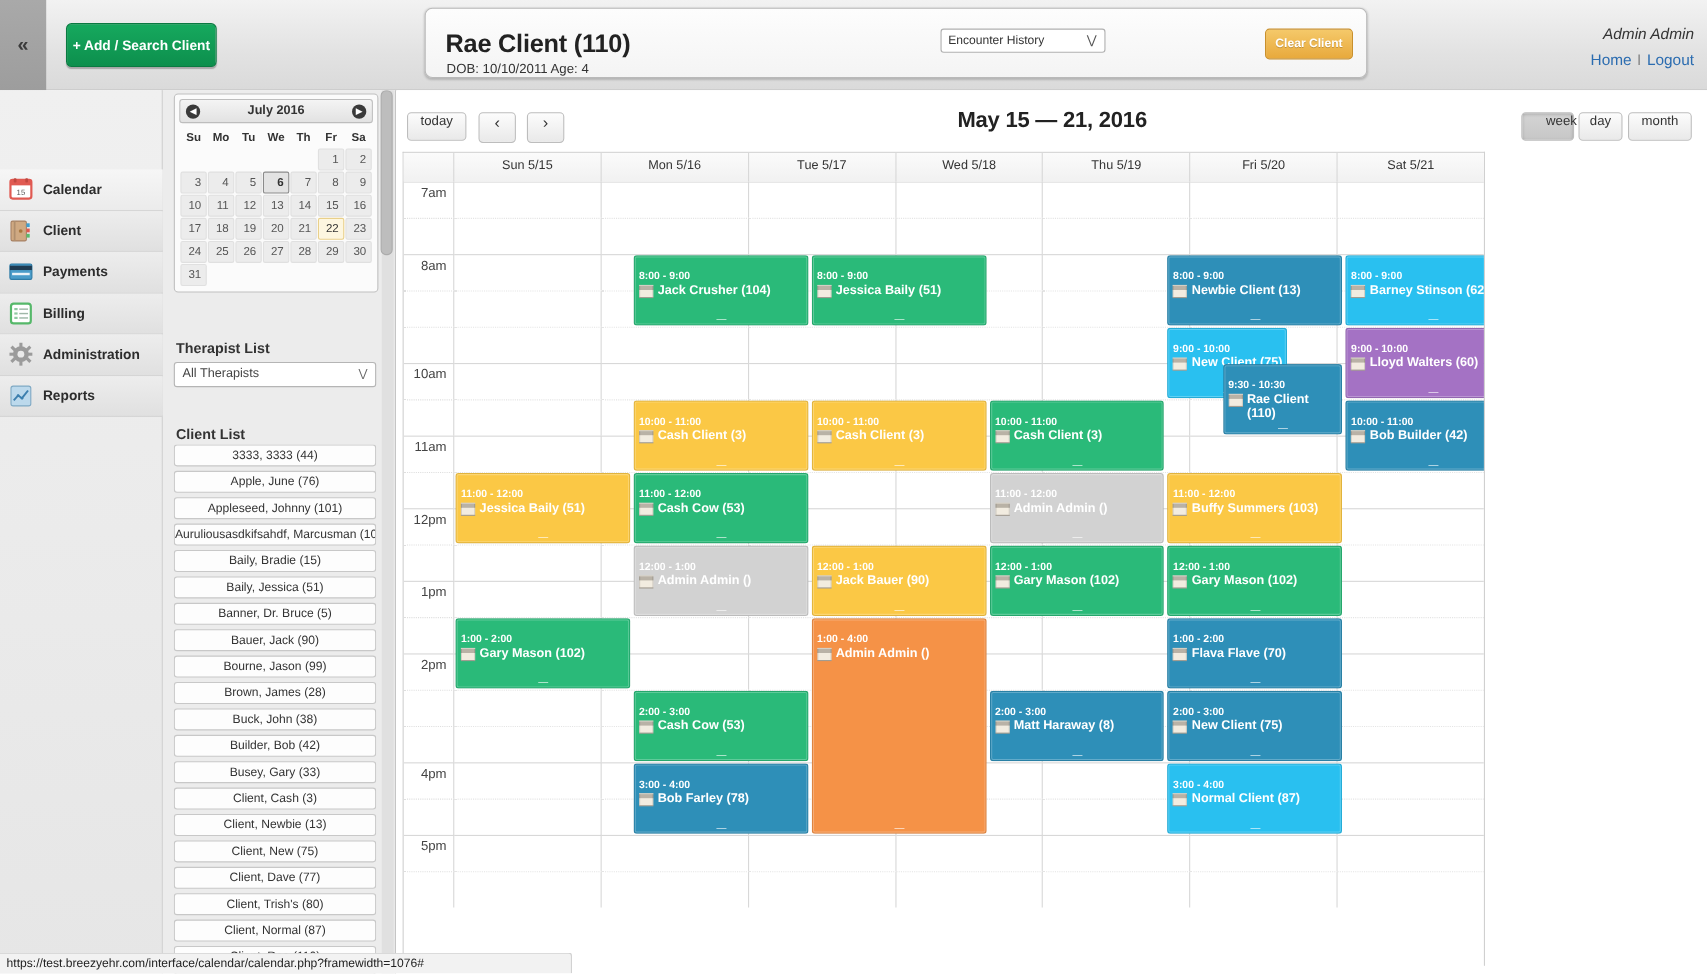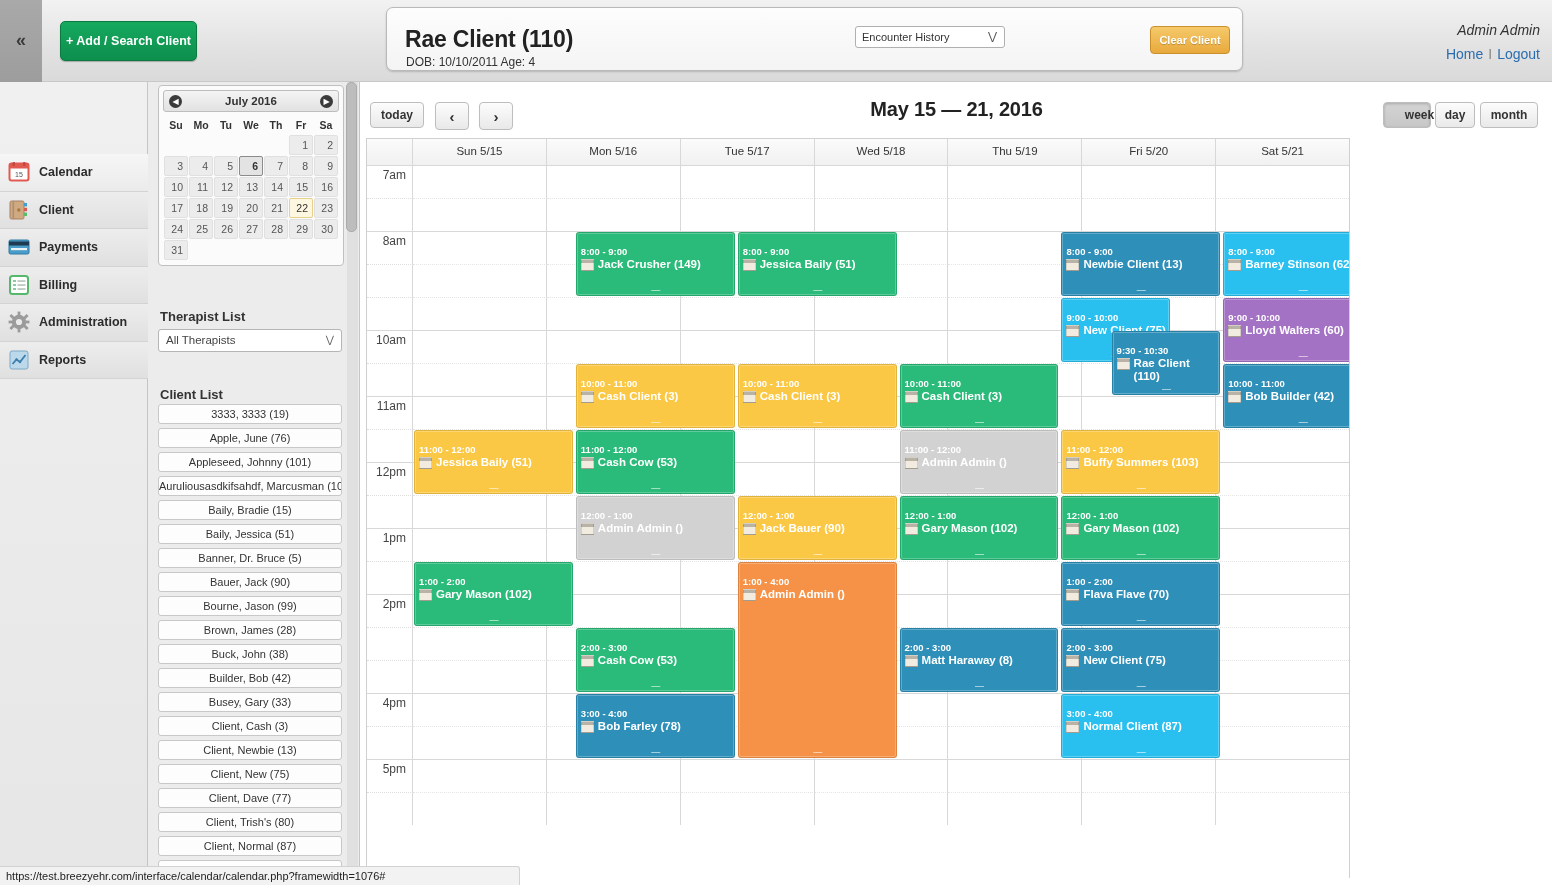--- a/index.html
+++ b/index.html
@@ -162,21 +162,21 @@
 
   
   .calwrap {
     position: absolute; left: 361px; top: 82px; width: 1191px; height: 803px;
     background: #fff;
   }
   .calbar { position: relative; height: 56px; }
   .btn-gray {
     position: absolute; background: linear-gradient(to bottom,#fcfcfc,#e9e9e9);
     border: 1px solid #bdbdbd; border-radius: 4px; cursor: pointer;
-    font-size: 12px; color: #333; display: flex; align-items: center; justify-content: center; font-weight: bold;
+    font-size: 12px; color: #333; display: flex; justify-content: center;
   }
   .btn-gray.pressed { background: linear-gradient(to bottom,#d4d4d4,#c7c7c7); box-shadow: inset 0 1px 3px rgba(0,0,0,.2); }
   #btn-today { left: 9px; top: 20px; width: 54px; height: 26px; }
   #btn-prev  { left: 74px; top: 20px; width: 34px; height: 28px; font-size: 15px; }
   #btn-next  { left: 118px; top: 20px; width: 34px; height: 28px; font-size: 15px; }
   .cal-title {
     position: absolute; left: 0; right: 0; top: 16px; text-align: center;
     font-size: 20px; font-weight: bold; color: #222; letter-spacing: -.2px;
   }
   #btn-week  { right: 121px; top: 20px; width: 48px; height: 26px; padding-left: 25px; }
@@ -425,21 +425,21 @@
     </div>
 
     <div class="panel-h therapist-h">Therapist List</div>
     <div class="therapist-sel">
       <span>All Therapists</span>
       <span class="chev">⋁</span>
     </div>
 
     <div class="panel-h clientlist-h">Client List</div>
     <div class="clientlist" id="clientlist">
-        <div class="clientbtn">3333, 3333 (19)</div>
+        <div class="clientbtn">3333, 3333 (44)</div>
         <div class="clientbtn">Apple, June (76)</div>
         <div class="clientbtn">Appleseed, Johnny (101)</div>
         <div class="clientbtn">Auruliousasdkifsahdf, Marcusman (106)</div>
         <div class="clientbtn">Baily, Bradie (15)</div>
         <div class="clientbtn">Baily, Jessica (51)</div>
         <div class="clientbtn">Banner, Dr. Bruce (5)</div>
         <div class="clientbtn">Bauer, Jack (90)</div>
         <div class="clientbtn">Bourne, Jason (99)</div>
         <div class="clientbtn">Brown, James (28)</div>
         <div class="clientbtn">Buck, John (38)</div>
@@ -695,21 +695,21 @@
               <div class="cell"></div>
               <div class="cell"></div>
               <div class="cell"></div>
             </div>
           </div>
         <div class="eventlayer" id="eventlayer">
             <div class="ev" style="left: 162.857px; width: 158.857px; top: 67px; height: 64px; background: rgb(42, 186, 121); z-index: 10;">
               <div class="evtime">8:00 - 9:00</div>
               <div class="evrow">
                 <span class="evavatar"></span>
-                <span class="evtitle">Jack Crusher (149)</span>
+                <span class="evtitle">Jack Crusher (104)</span>
               </div>
               <div class="evhandle">—</div>
             </div>
             <div class="ev" style="left: 324.714px; width: 158.857px; top: 67px; height: 64px; background: rgb(42, 186, 121); z-index: 10;">
               <div class="evtime">8:00 - 9:00</div>
               <div class="evrow">
                 <span class="evavatar"></span>
                 <span class="evtitle">Jessica Baily (51)</span>
               </div>
               <div class="evhandle">—</div>

